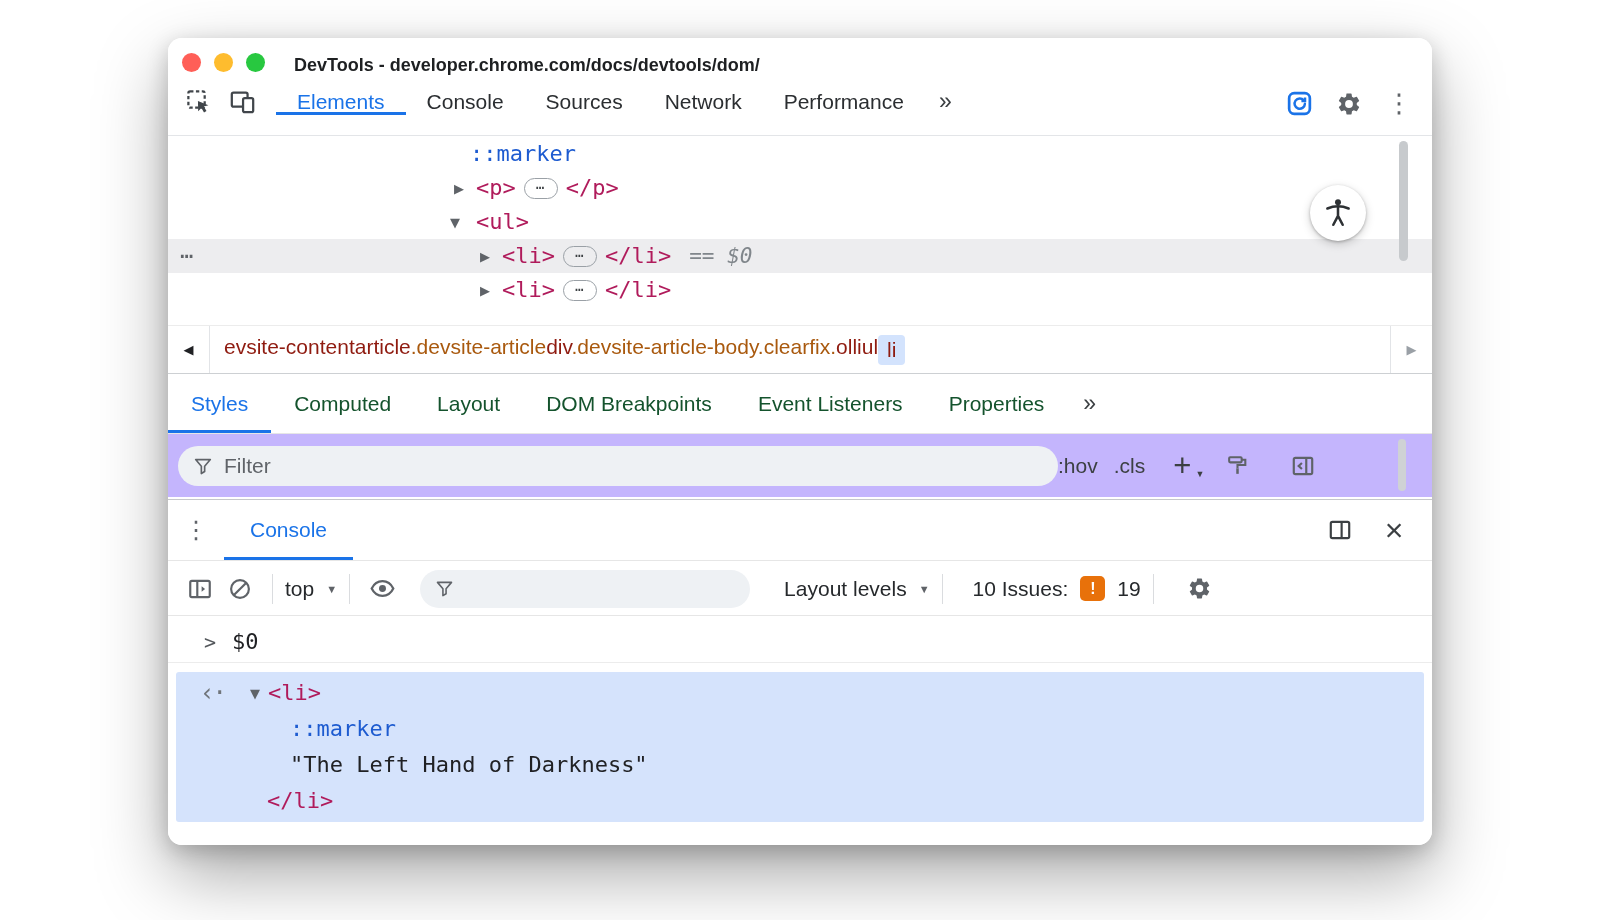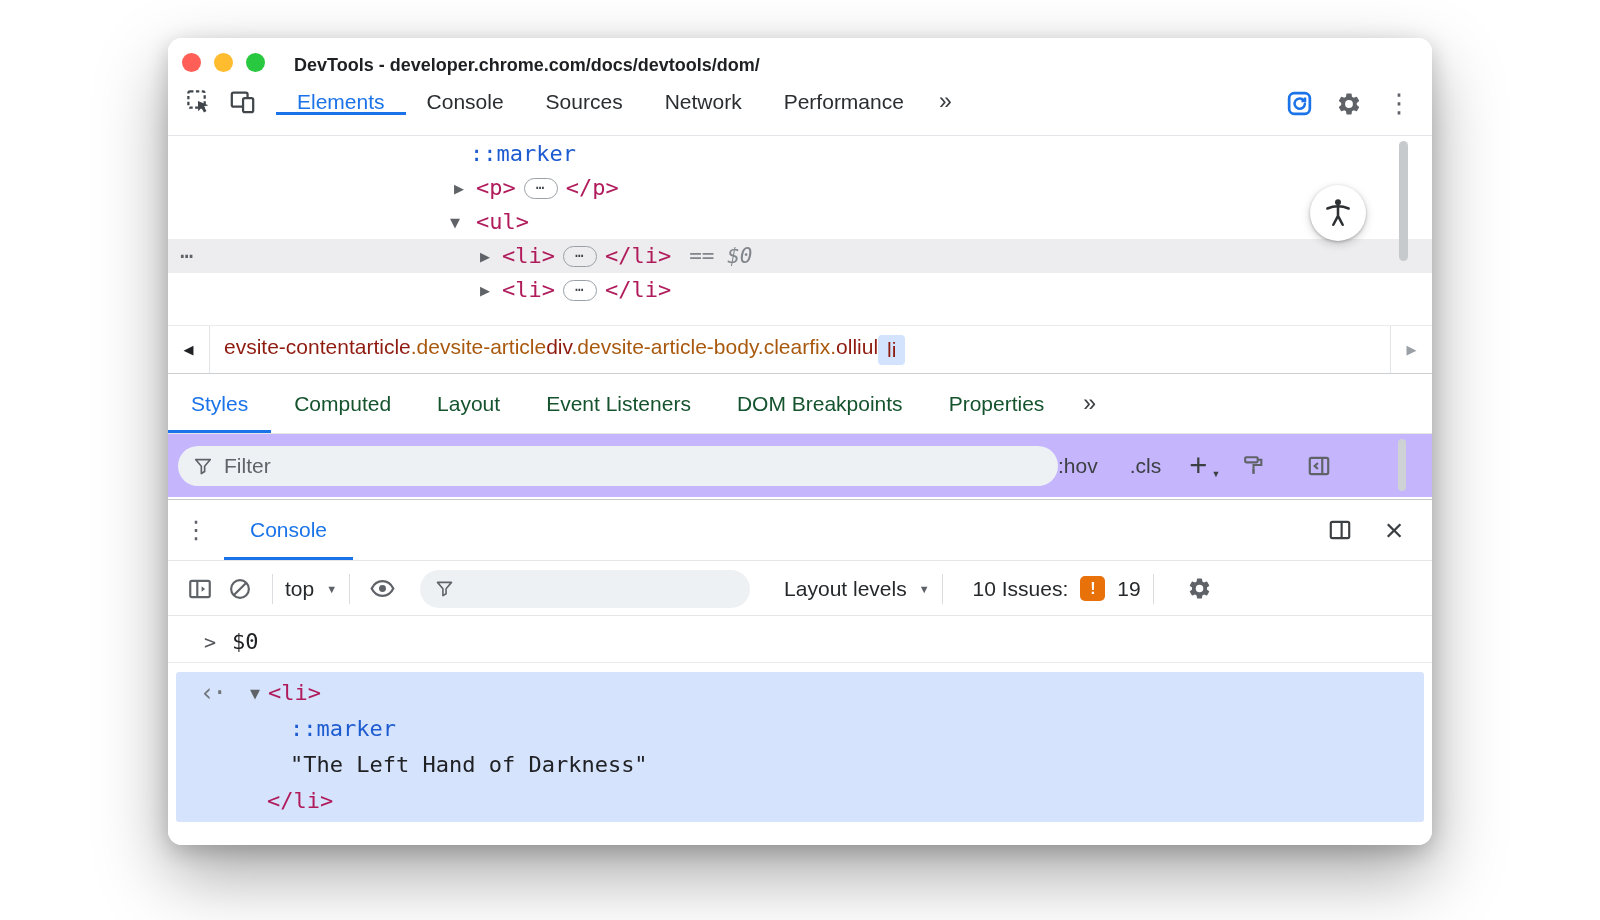--- a/index.html
+++ b/index.html
@@ -59,21 +59,21 @@
 .stab.active{color:#1a73e8;box-shadow:inset 0 -3px 0 #1a73e8}
 .stab.more{font-size:23px;color:#3c4043;padding:0 16px}
 
 
 .filter-row{position:absolute;top:395px;left:0;right:0;height:64px;border-top:1px solid #e6e6e6;display:flex;align-items:center;background:#c4b5fd}
 .filter-pill{margin-left:10px;width:880px;height:40px;border-radius:20px;background:#eef1f4;display:flex;align-items:center;padding:0 14px;gap:10px;flex:none}
 .filter-pill input{flex:1;background:transparent;border:none;outline:none;font:inherit;font-size:21px;color:#202124}
 .filter-pill input::placeholder{color:#5f6368}
 .tool-label{color:#3c4043;font-size:21px}
 .hov{}
-.cls{margin-left:32px}
+.cls{margin-left:16px}
 .plus-wrap{margin-left:28px;position:relative;display:flex;align-items:center}
 .plus{font-size:31px;color:#3c4043;line-height:30px}
 .plus-caret{font-size:9px;color:#3c4043;position:absolute;right:-13px;bottom:2px}
 .filter-row .icon-btn{margin-left:26px;width:40px}
 .mini-scroll{position:absolute;right:26px;top:5px;width:8px;height:52px;border-radius:4px;background:#cfd2d5}
 
 
 .console-header{position:absolute;top:461px;left:0;right:0;height:62px;border-top:1px solid #c6c8cb;border-bottom:1px solid #e6e6e6;display:flex;align-items:stretch;background:#fff}
 .drawer-menu{width:56px;display:flex;align-items:center;justify-content:center;font-size:24px;color:#5f6368}
 .drawer-tab{display:flex;align-items:center;padding:0 26px;font-size:21px;color:#1a73e8;box-shadow:inset 0 -3px 0 #1a73e8}
@@ -217,22 +217,22 @@
     </div>
     <button class="crumb-nav right">
         <span>▶</span>
       </button>
   </div>
 
   <div class="styles-tabs">
     <div class="stab active">Styles</div>
     <div class="stab">Computed</div>
     <div class="stab">Layout</div>
+    <div class="stab">DOM Breakpoints</div>
     <div class="stab">Event Listeners</div>
-    <div class="stab">DOM Breakpoints</div>
     <div class="stab">Properties</div>
     <div class="stab more">»</div>
   </div>
 
   <div class="filter-row">
     <div class="filter-pill">
       <span class="ic">
         <svg width="22" height="22" viewBox="0 0 24 24">
             <path d="M4 5h16l-6.2 7.2V18l-3.6 2.2v-8L4 5z" fill="none" stroke="#5f6368" stroke-width="1.8" stroke-linejoin="round"></path>
           </svg>

